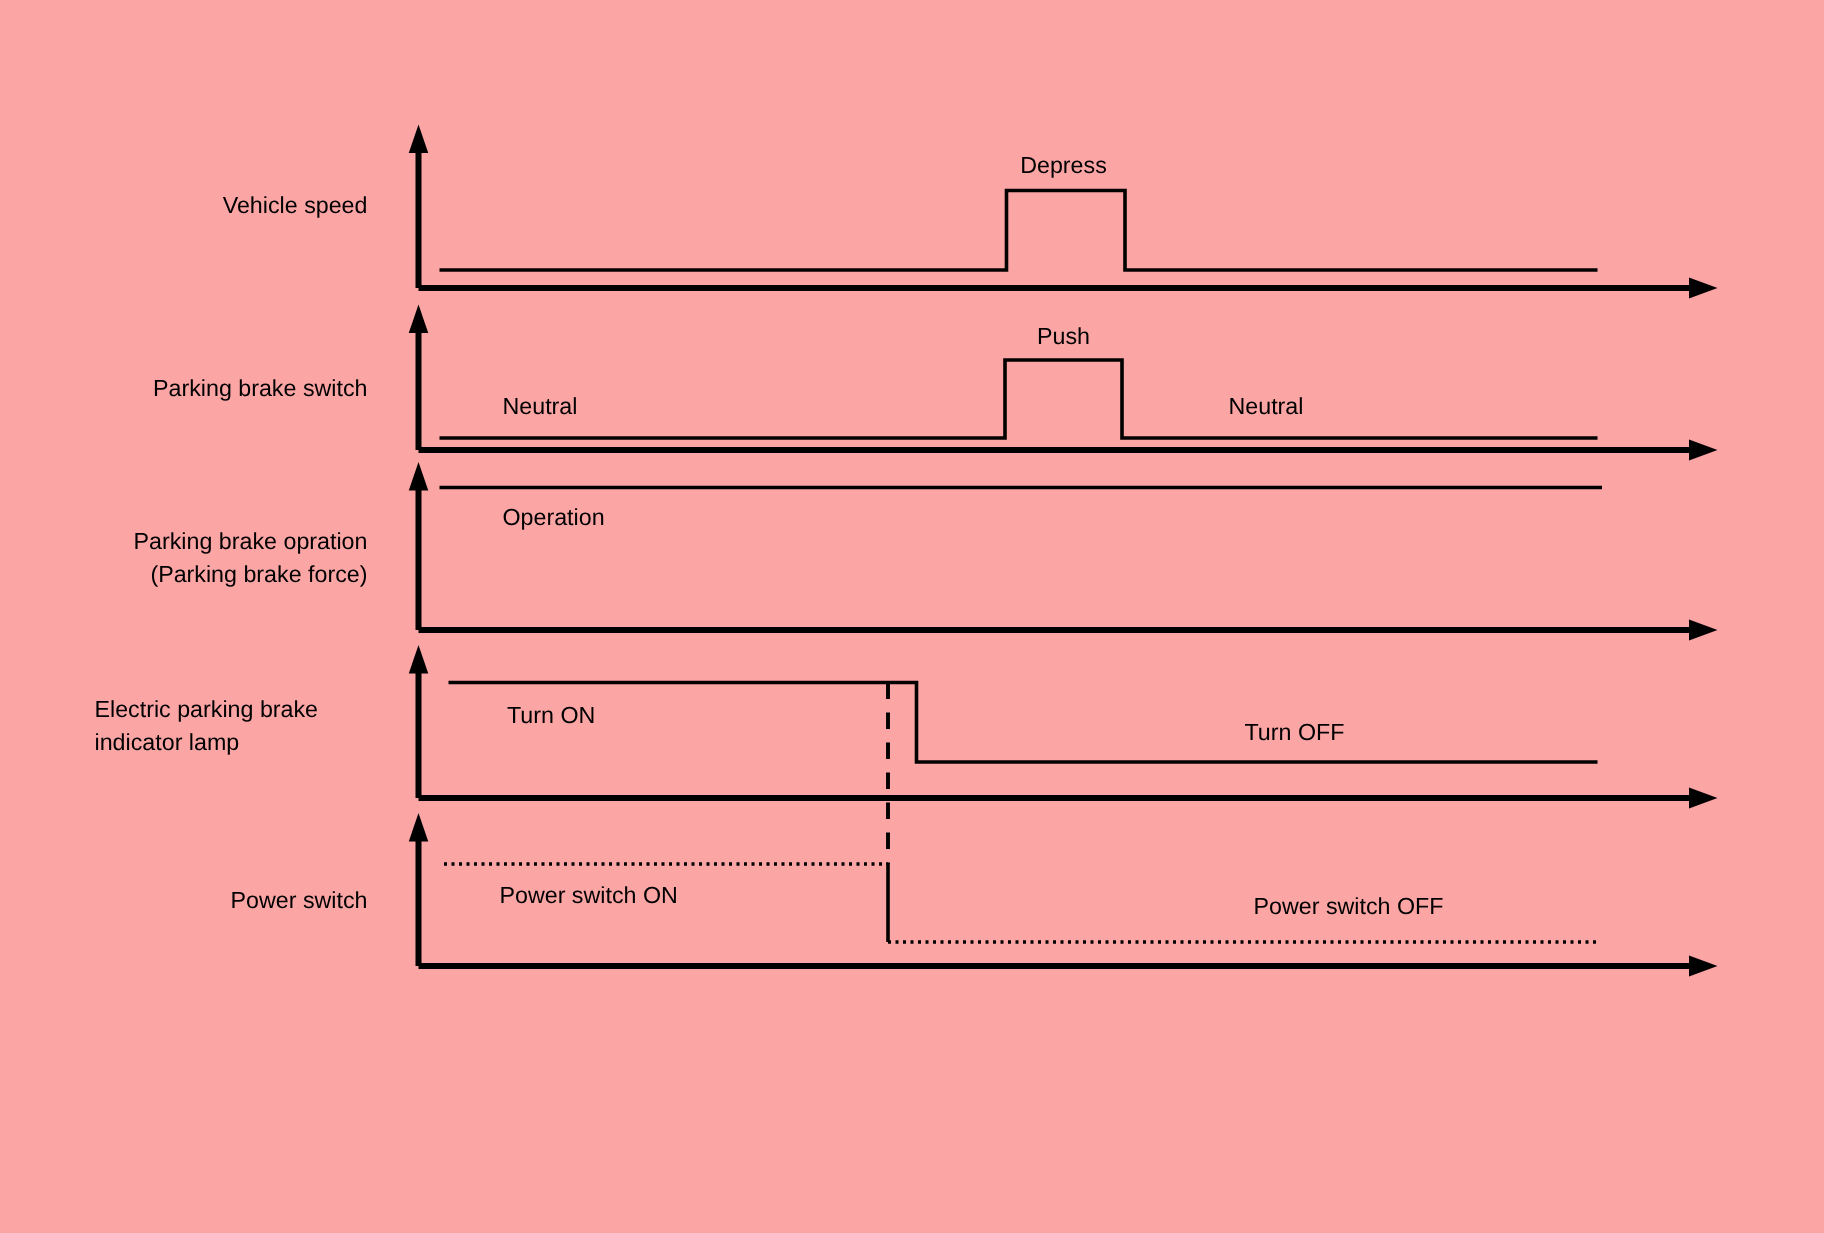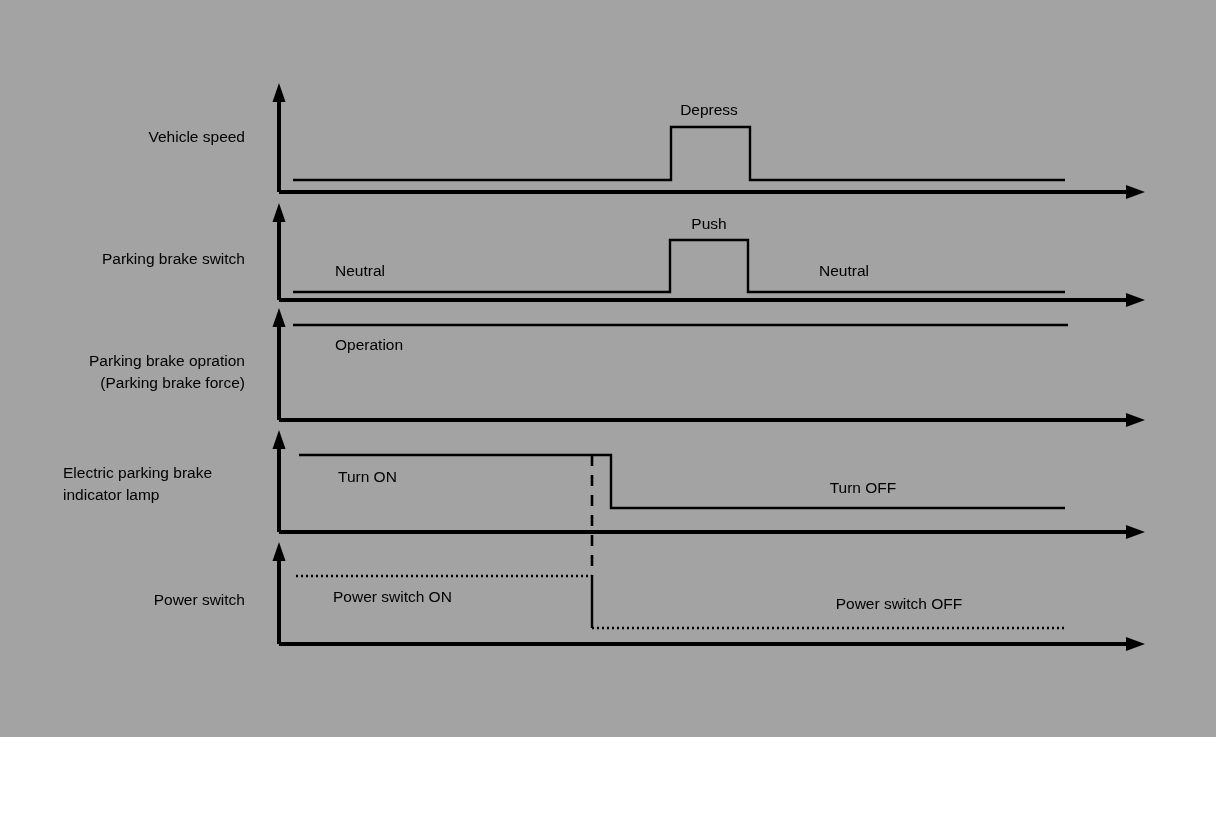--- a/index.html
+++ b/index.html
@@ -10,22 +10,22 @@
   body {
     width: 1216px;
     height: 822px;
     font-family: "Liberation Sans", sans-serif;
     color: #000000;
     overflow: hidden;
   }
   #diagram-root {
     position: relative;
     width: 1216px;
-    height: 737px;
-    background: #a3a3a3;
+    height: 822px;
+    background: #fca5a5;
   }
   svg.timing-chart {
     position: absolute;
     left: 0;
     top: 0;
     width: 1216px;
     height: 822px;
     display: block;
   }
   text {

